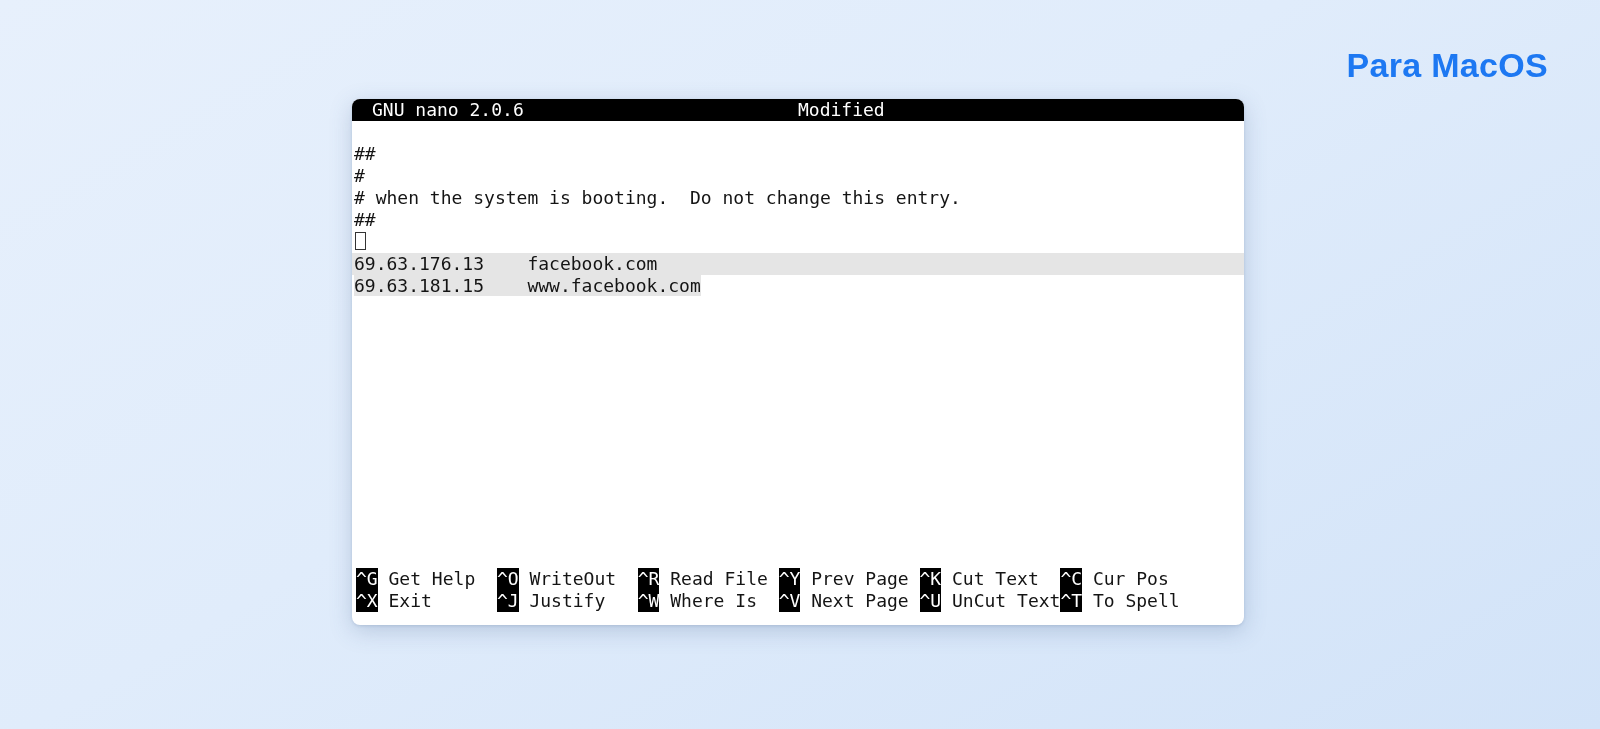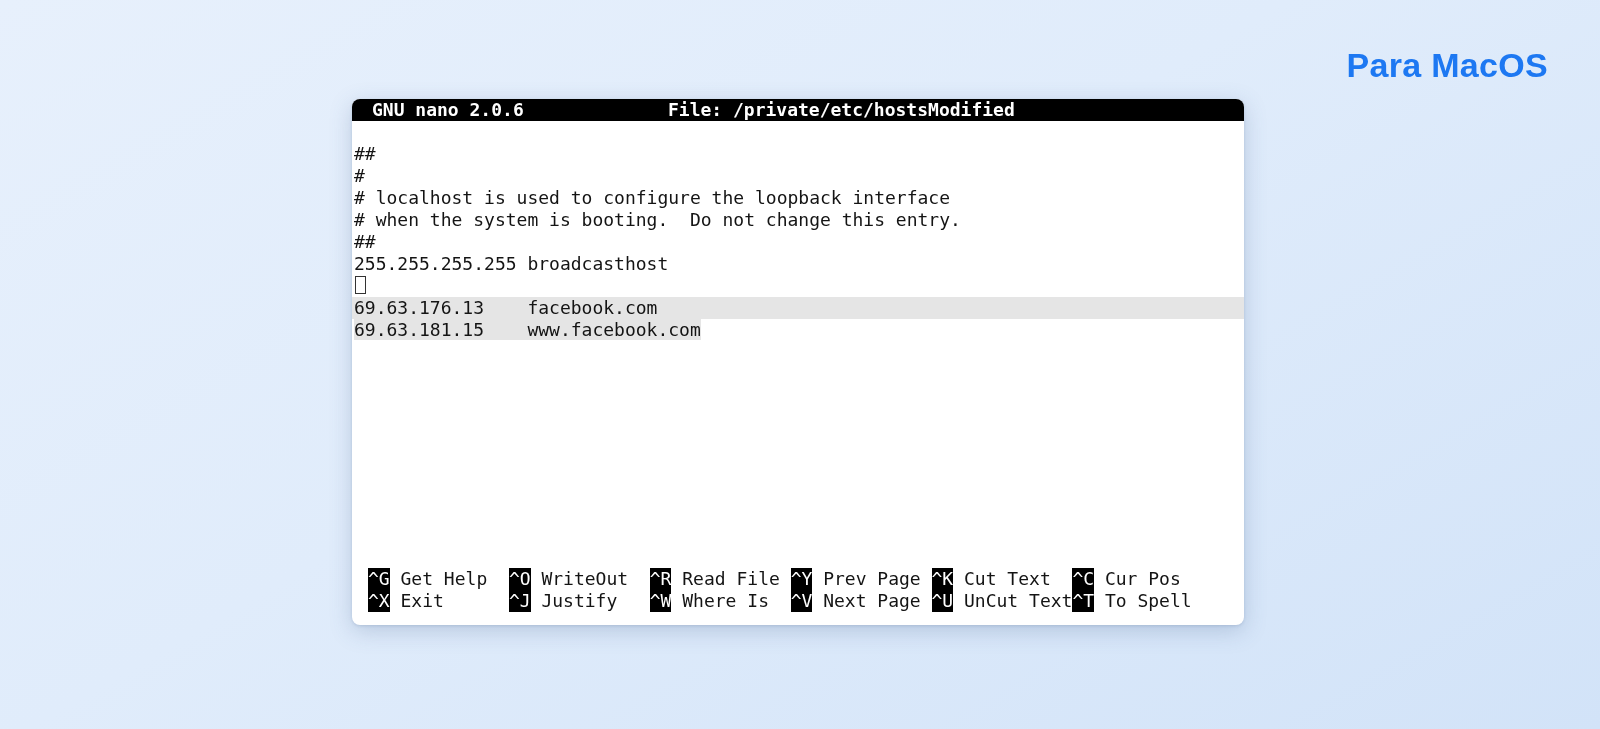--- a/index.html
+++ b/index.html
@@ -16,68 +16,65 @@
   }
   .terminal{
     position:absolute;left:352px;top:99px;width:892px;height:526px;
     background:var(--terminal-bg,#ffffff);
     border-radius:8px;overflow:hidden;
     box-shadow:0 6px 22px rgba(70,100,145,.25), 0 1px 3px rgba(70,100,145,.18);
   }
   .tbar{
     height:22px;background:var(--bar-bg,#000);color:var(--bar-fg,#fff);
     display:flex;align-items:center;justify-content:space-between;
-    padding:0 20px;font-size:18px;font-weight:bold;line-height:22px;white-space:pre;
+    padding:0 20px;font-size:18px;font-weight:normal;line-height:22px;white-space:pre;
   }
   .tbar .left{flex:1;text-align:left;}
   .tbar .center{flex:0 0 auto;text-align:center;}
   .tbar .right{flex:1;text-align:left;}
   .tbody{
     position:absolute;top:22px;left:0;right:0;
     font-size:18px;line-height:22px;color:var(--text,#141414);
   }
   .tline{height:22px;white-space:pre;padding-left:2px;}
   .tline.hl-full{background:var(--selection-bg,#e5e5e5);}
   .tline .hl{background:var(--selection-bg,#e5e5e5);}
   .cursor{
     display:inline-block;width:9px;height:16px;
     border:1.5px solid #333;margin-left:1px;vertical-align:-2px;
     background:transparent;
   }
   .tfoot{
     position:absolute;left:0;right:0;bottom:13px;
     font-size:18px;line-height:22px;color:var(--text,#141414);
   }
-  .frow{height:22px;white-space:pre;padding-left:16px;}
+  .frow{height:22px;white-space:pre;padding-left:4px;}
   .fcell{display:inline-block;width:13ch;white-space:pre;vertical-align:top;}
   .frow .fcell:last-child{width:auto;}
   .fkey{
     display:inline-block;background:var(--bar-bg,#000);color:var(--bar-fg,#fff);
     height:22px;
   }
 </style>
 </head>
 <body>
 
 <div class="brand">Para MacOS</div>
 
 <div class="terminal">
   <div class="tbar">
     <span class="left">GNU nano 2.0.6</span>
-    <span class="center">File: /private/etc/hosts</span>
     <span class="right">Modified</span>
   </div>
   <div class="tbody" id="lines">
       <div class="tline"><span></span></div>
       <div class="tline"><span>##</span></div>
       <div class="tline"><span>#</span></div>
-      <div class="tline"><span># localhost is used to configure the loopback interface</span></div>
       <div class="tline"><span># when the system is booting.  Do not change this entry.</span></div>
       <div class="tline"><span>##</span></div>
-      <div class="tline"><span>255.255.255.255 broadcasthost</span></div>
       <div class="tline"><span class="cursor"></span></div>
       <div class="tline hl-full"><span>69.63.176.13    facebook.com</span></div>
       <div class="tline"><span class="hl">69.63.181.15    www.facebook.com</span></div>
     </div>
   <div class="tfoot" id="foot">
       <div class="frow"><span class="fcell"><span class="fkey">^G</span><span> Get Help</span></span><span class="fcell"><span class="fkey">^O</span><span> WriteOut</span></span><span class="fcell"><span class="fkey">^R</span><span> Read File</span></span><span class="fcell"><span class="fkey">^Y</span><span> Prev Page</span></span><span class="fcell"><span class="fkey">^K</span><span> Cut Text</span></span><span class="fcell"><span class="fkey">^C</span><span> Cur Pos</span></span></div>
       <div class="frow"><span class="fcell"><span class="fkey">^X</span><span> Exit</span></span><span class="fcell"><span class="fkey">^J</span><span> Justify</span></span><span class="fcell"><span class="fkey">^W</span><span> Where Is</span></span><span class="fcell"><span class="fkey">^V</span><span> Next Page</span></span><span class="fcell"><span class="fkey">^U</span><span> UnCut Text</span></span><span class="fcell"><span class="fkey">^T</span><span> To Spell</span></span></div>
     </div>
 </div>
 

